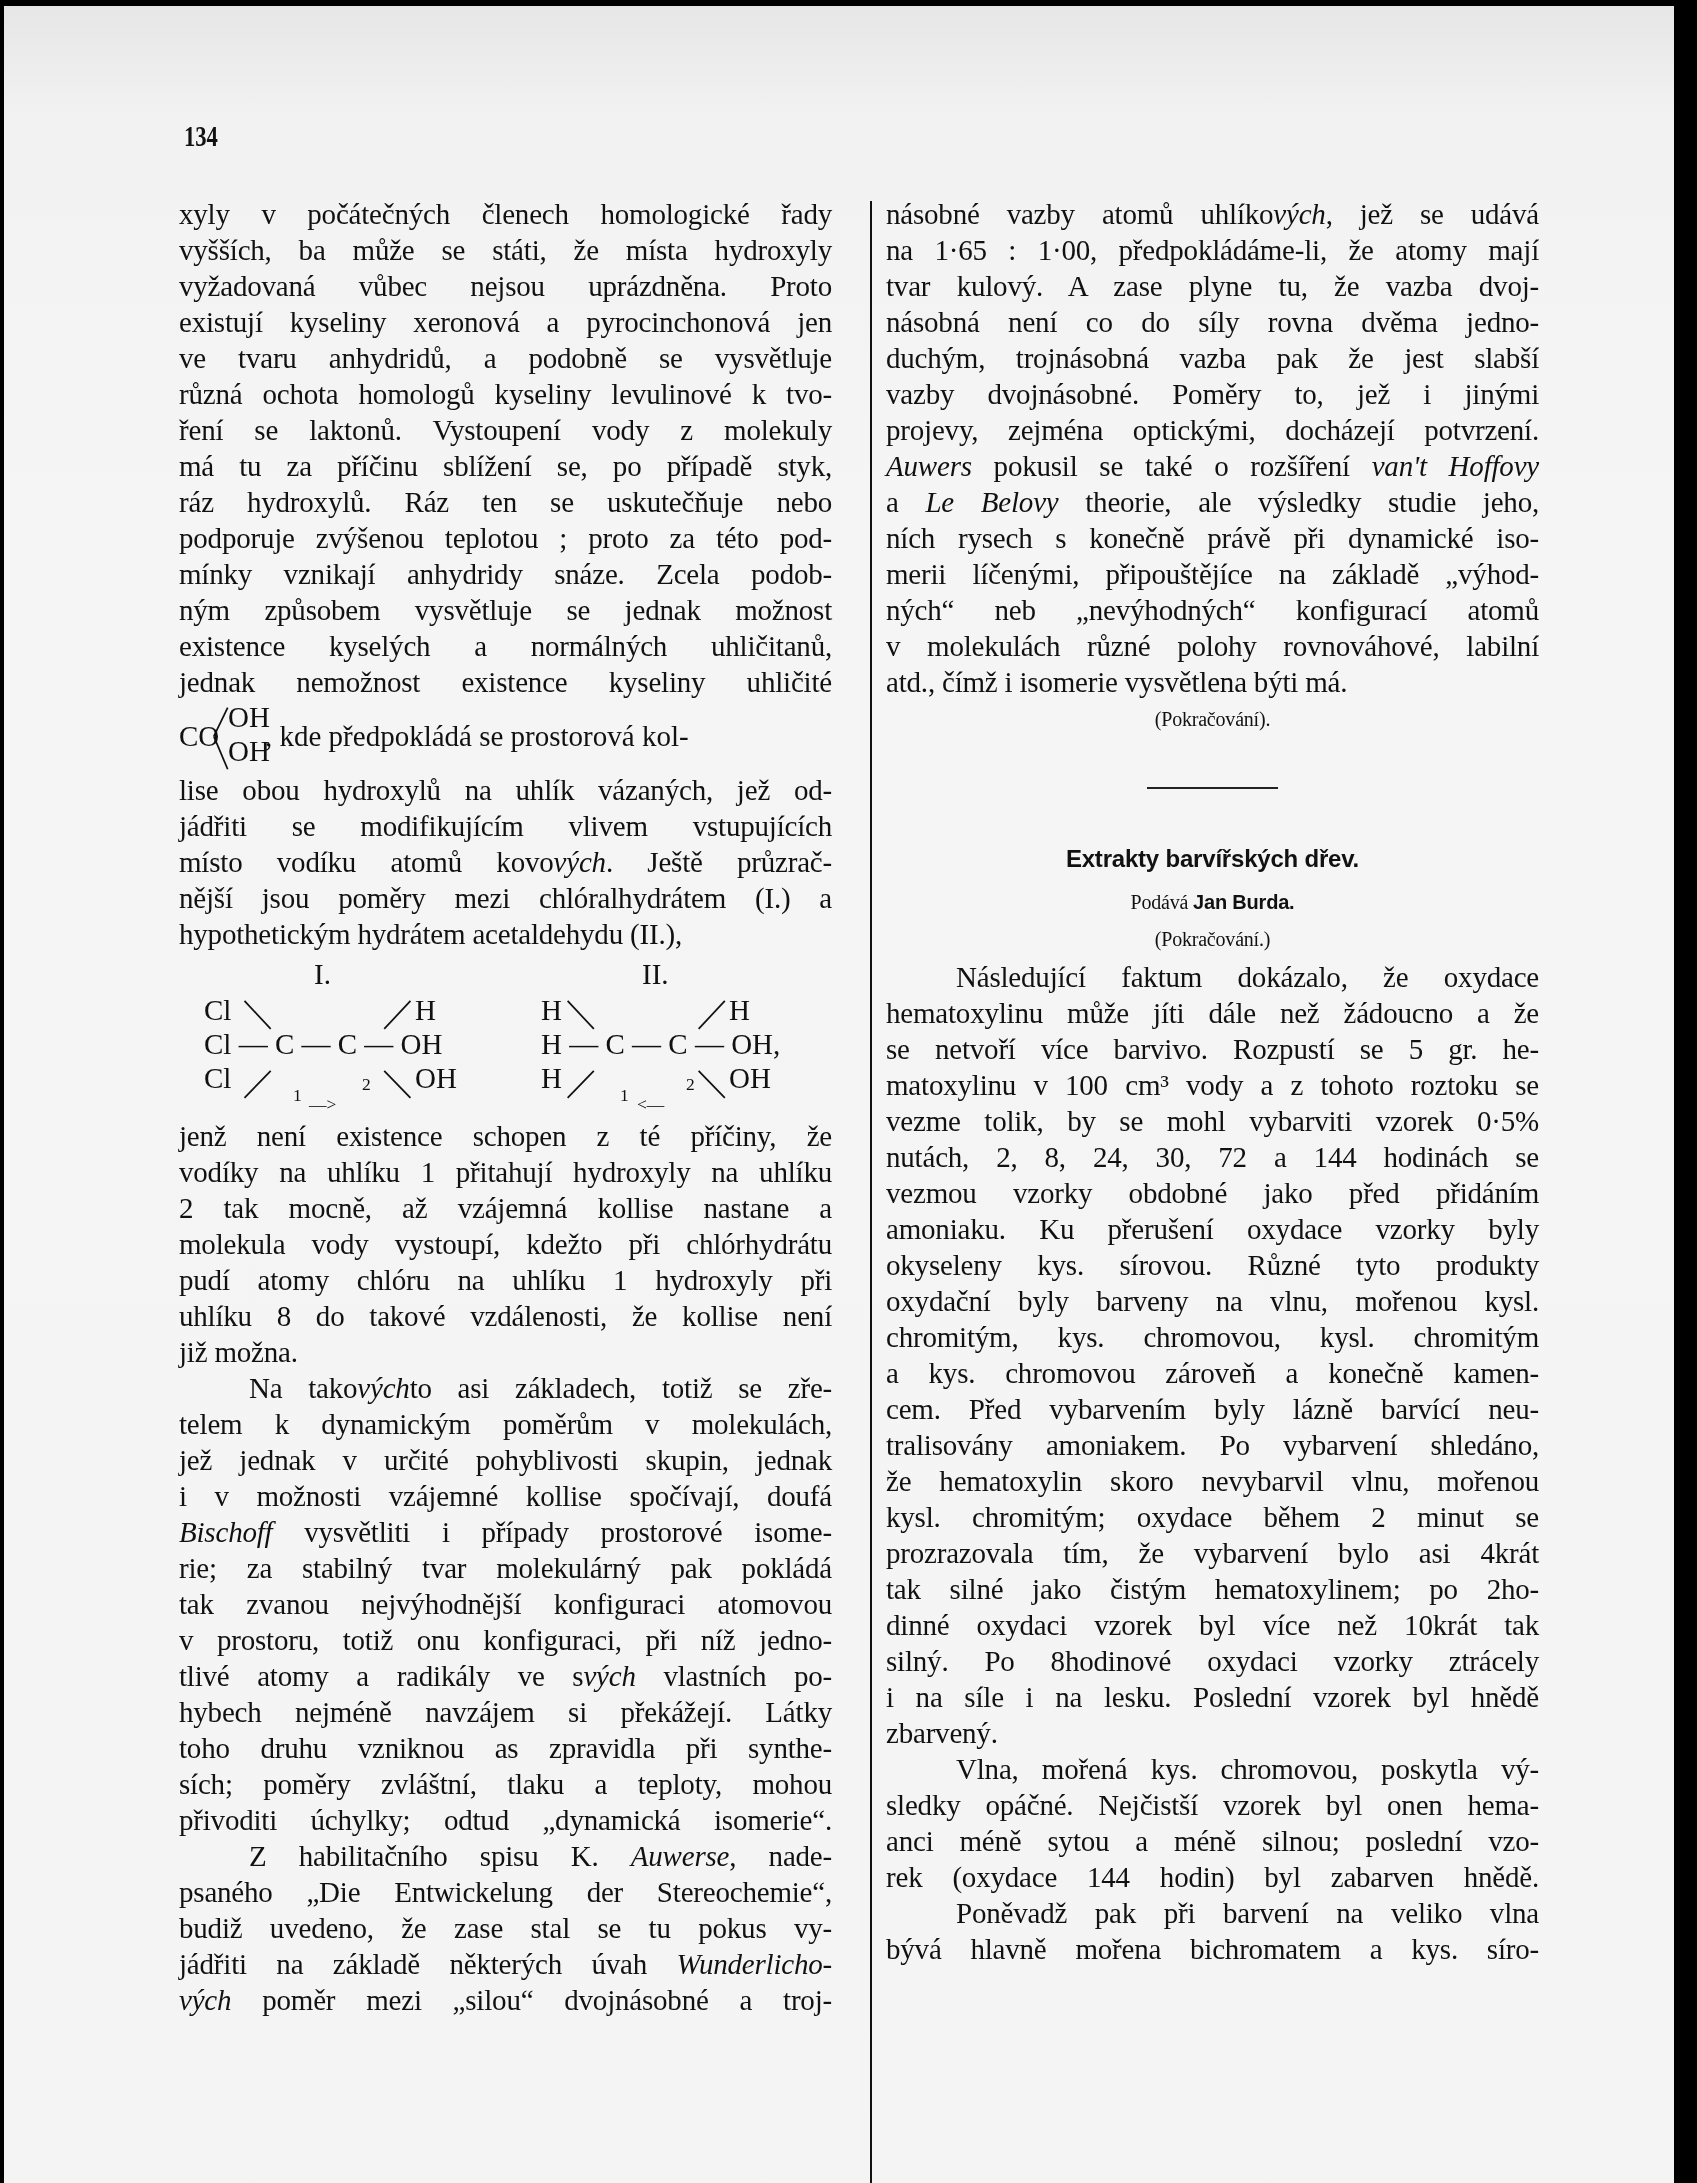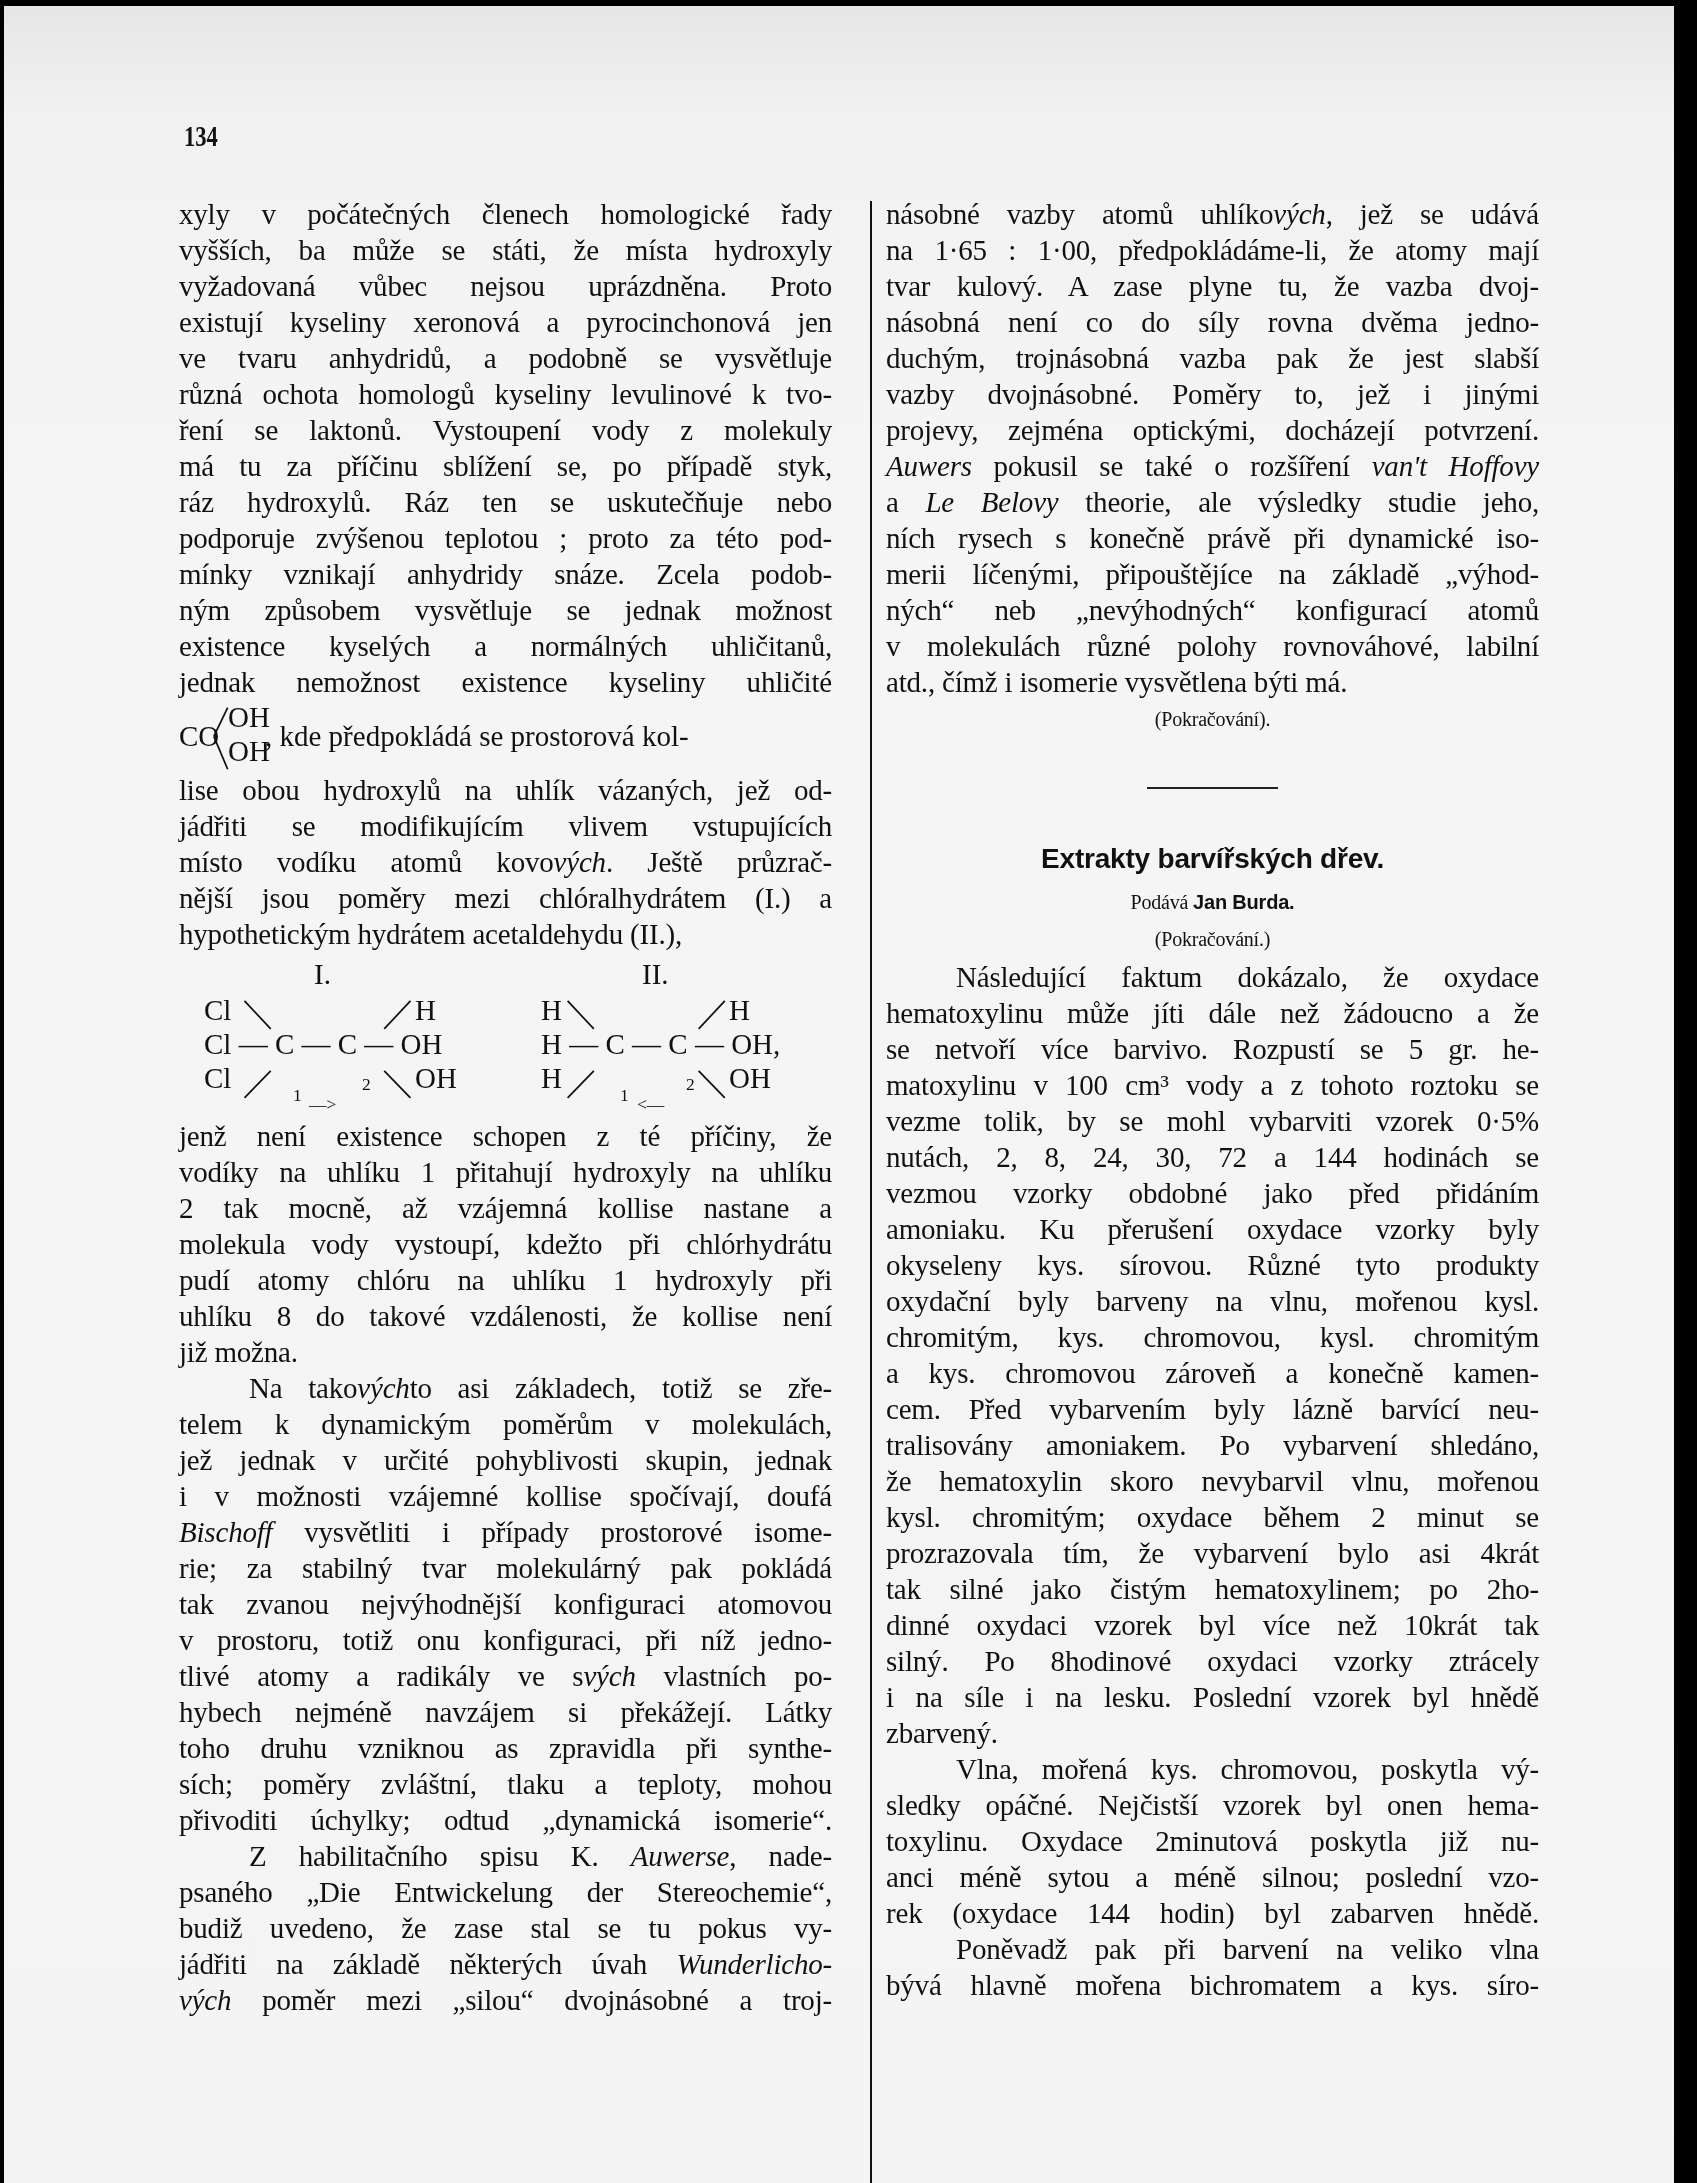--- a/index.html
+++ b/index.html
@@ -26,21 +26,21 @@
     display: block; white-space: nowrap; height: 36px; overflow: visible;
     text-align: justify; text-align-last: justify;
     letter-spacing: -0.2px;
   }
   .line.last { text-align-last: left; }
   .line.indent { padding-left: 70px; box-sizing: border-box; }
   .column-rule { position: absolute; left: 870px; top: 201px; width: 2.2px; height: 1987px; background: #111; }
   .center { text-align: center !important; text-align-last: center !important; }
   .small { font-size: 20px; }
   .heading {
-    font-family: "Liberation Sans", "DejaVu Sans", sans-serif; font-weight: bold; font-size: 28px;
+    font-family: "Liberation Sans", "DejaVu Sans", sans-serif; font-weight: bold; font-size: 24px;
   }
   .divider { display: block; width: 131px; height: 1.7px; background: #222; margin: 0 auto; }
   .formula { position: relative; height: 145px; }
   .formula span { position: absolute; white-space: nowrap; }
   .sm { font-size: 17.5px; }
   i { font-style: italic; }
   .spacer { display: block; }
 </style>
 </head>
 <body>
@@ -202,21 +202,20 @@
       <span class="line">prozrazovala tím, že vybarvení bylo asi 4krát</span>
       <span class="line">tak silné jako čistým hematoxylinem; po 2ho-</span>
       <span class="line">dinné oxydaci vzorek byl více než 10krát tak</span>
       <span class="line">silný. Po 8hodinové oxydaci vzorky ztrácely</span>
       <span class="line">i na síle i na lesku. Poslední vzorek byl hnědě</span>
       <span class="line last">zbarvený.</span>
     </div>
   <div id="right-para-2">
       <span class="line indent">Vlna, mořená kys. chromovou, poskytla vý-</span>
       <span class="line">sledky opáčné. Nejčistší vzorek byl onen hema-</span>
-      <span class="line">toxylinu. Oxydace 2minutová poskytla již nu-</span>
       <span class="line">anci méně sytou a méně silnou; poslední vzo-</span>
       <span class="line">rek (oxydace 144 hodin) byl zabarven hnědě.</span>
     </div>
   <div id="right-para-3">
       <span class="line indent">Poněvadž pak při barvení na veliko vlna</span>
       <span class="line">bývá hlavně mořena bichromatem a kys. síro-</span>
     </div>
 </div>
 
 

